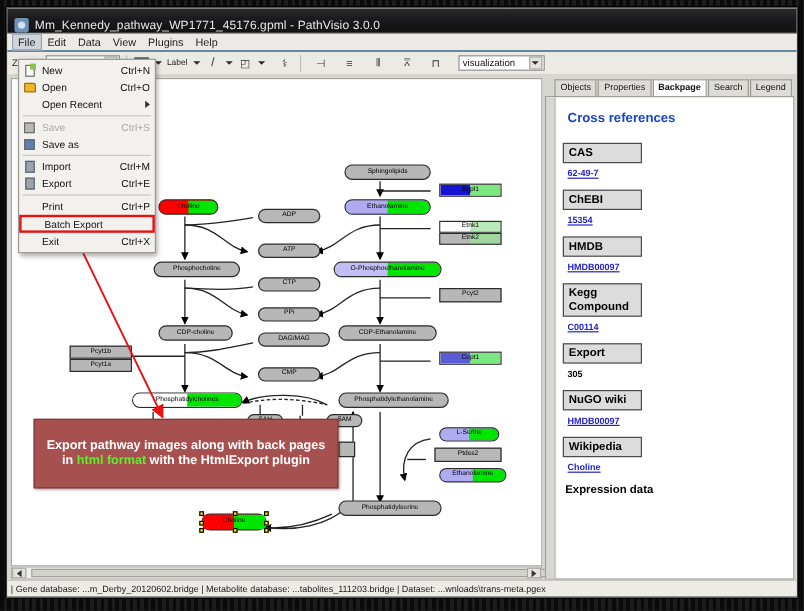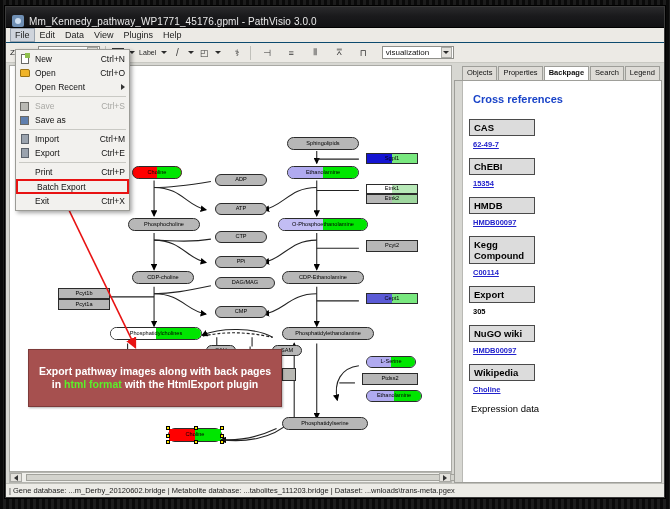--- a/index.html
+++ b/index.html
@@ -184,21 +184,21 @@
   .xref-head {
     background:#dcdcdc; border:1px solid #4a4a4a;
     font-size:9.5px; font-weight:bold; color:#000;
     padding:2px 4px; width:66px;
   }
   .xref-val {
     font-size:7.5px; margin:4px 0 0 4px;
   }
   .xref-val a { color:#2222cc; text-decoration:underline; font-weight:bold; }
   .xref-val.plain { color:#000; font-weight:bold; text-decoration:none; }
-  .expr-title { font-size:9.5px; font-weight:normal; color:#000; margin:6px 0 0 2px; }
+  .expr-title { font-size:9.5px; font-weight:bold; color:#000; margin:6px 0 0 2px; }
 
   
   #file-menu {
     position:absolute; left:9px; top:42px; width:115px;
     background:#f2f1ee; border:1px solid #9b9b96;
     box-shadow:2px 2px 4px rgba(0,0,0,.35);
     z-index:60; padding:2px 0;
     font-size:8.5px; color:#111;
   }
   .mi {

